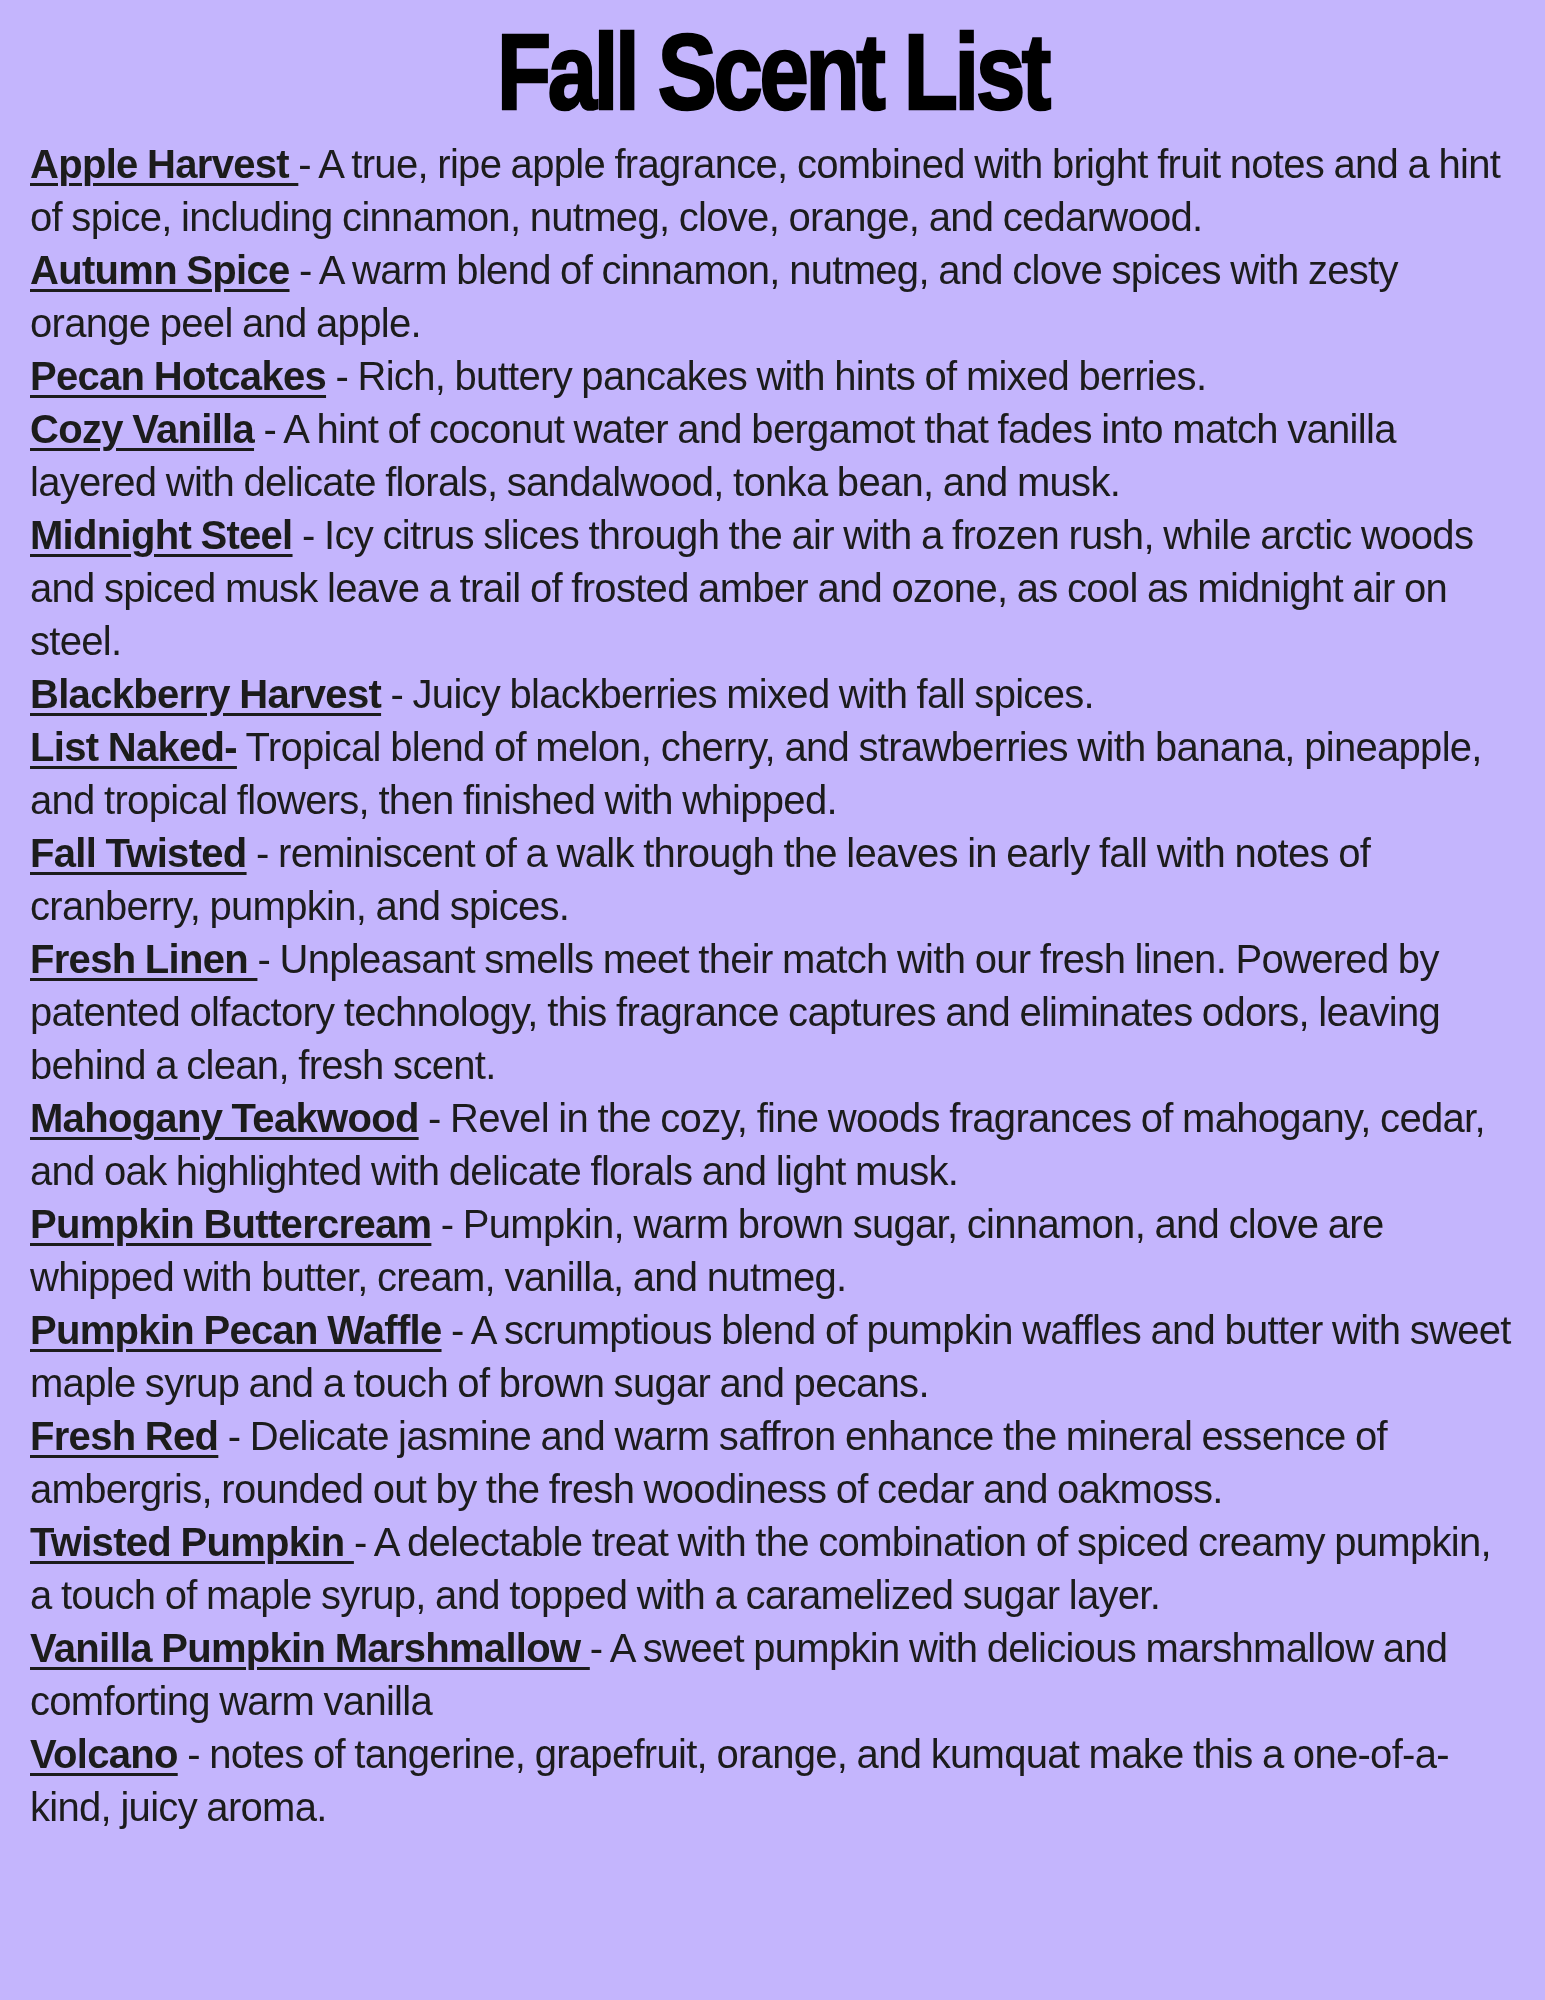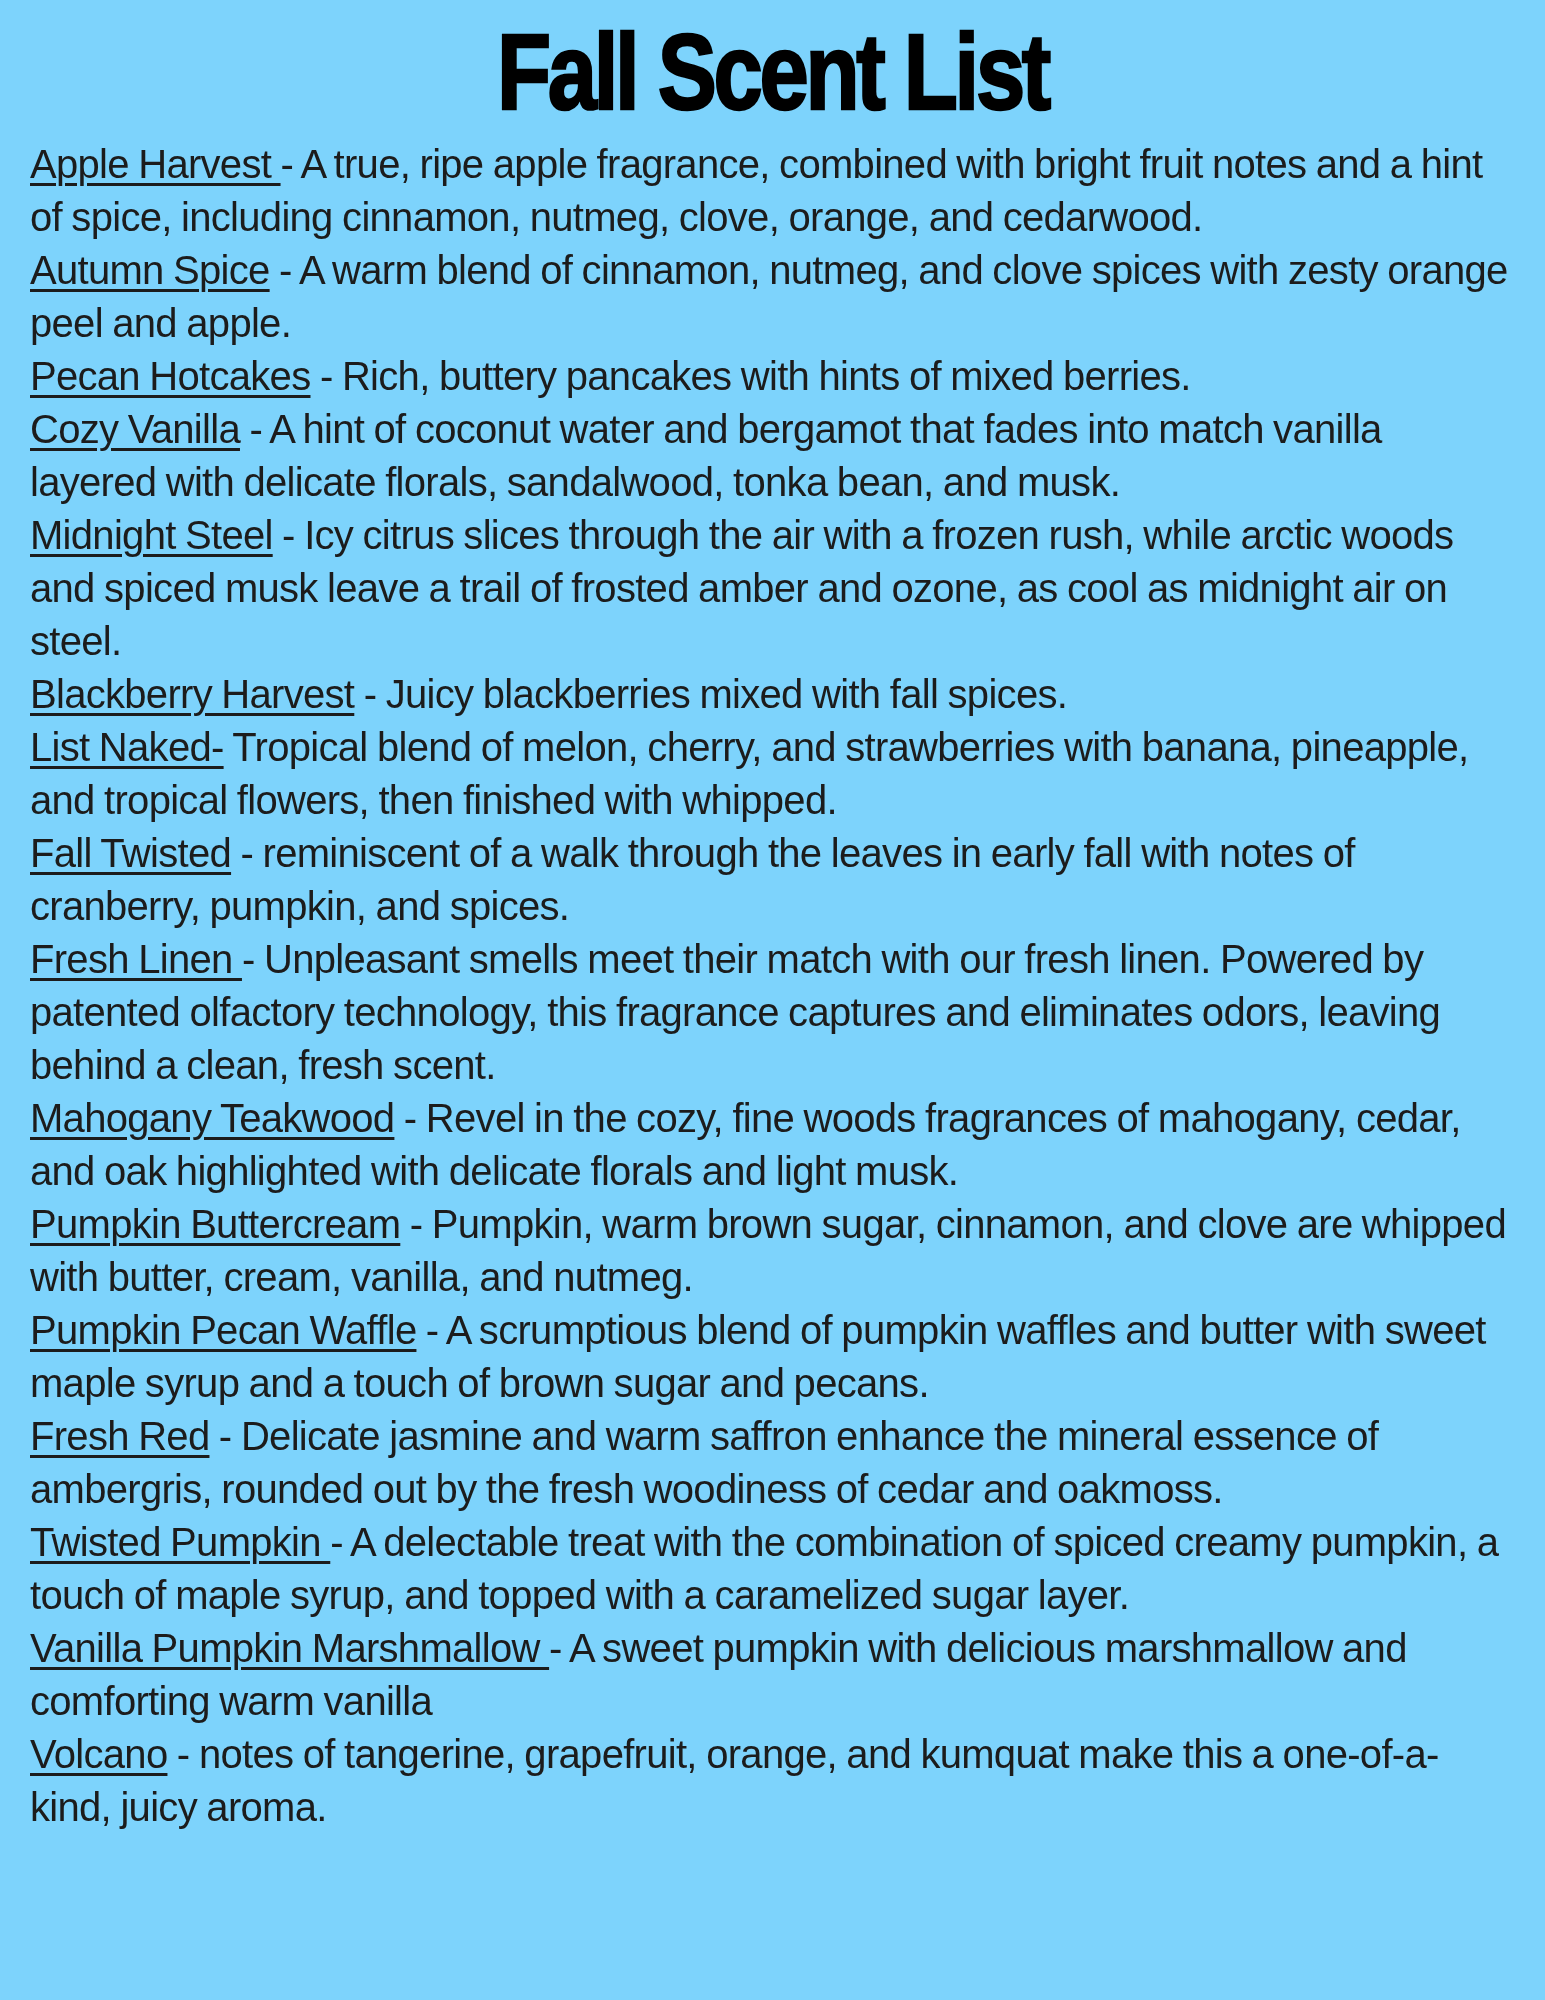--- a/index.html
+++ b/index.html
@@ -10,21 +10,21 @@
   body {
     width: 1545px;
     height: 2000px;
     overflow: hidden;
     font-family: "Liberation Sans", "DejaVu Sans", sans-serif;
     color: #1c1c1c;
   }
   .page {
     width: 1545px;
     height: 2000px;
-    background: #7dd3fc;
+    background: #c4b5fd;
     box-sizing: border-box;
   }
   h1.title {
     margin: 0;
     padding-top: 18px;
     text-align: center;
     font-size: 108px;
     line-height: 1.0;
     font-weight: bold;
     color: #000000;
@@ -42,20 +42,21 @@
     word-spacing: -1px;
   }
   .scent-entry {
     margin: 0;
     padding: 0;
   }
   .scent-name {
     text-decoration: underline;
     text-decoration-thickness: 3px;
     text-underline-offset: 5px;
+    font-weight: bold;
   }
 </style>
 </head>
 <body>
 
 <div class="page">
 
   <h1 class="title">Fall Scent List</h1>
 
   <div class="content">

